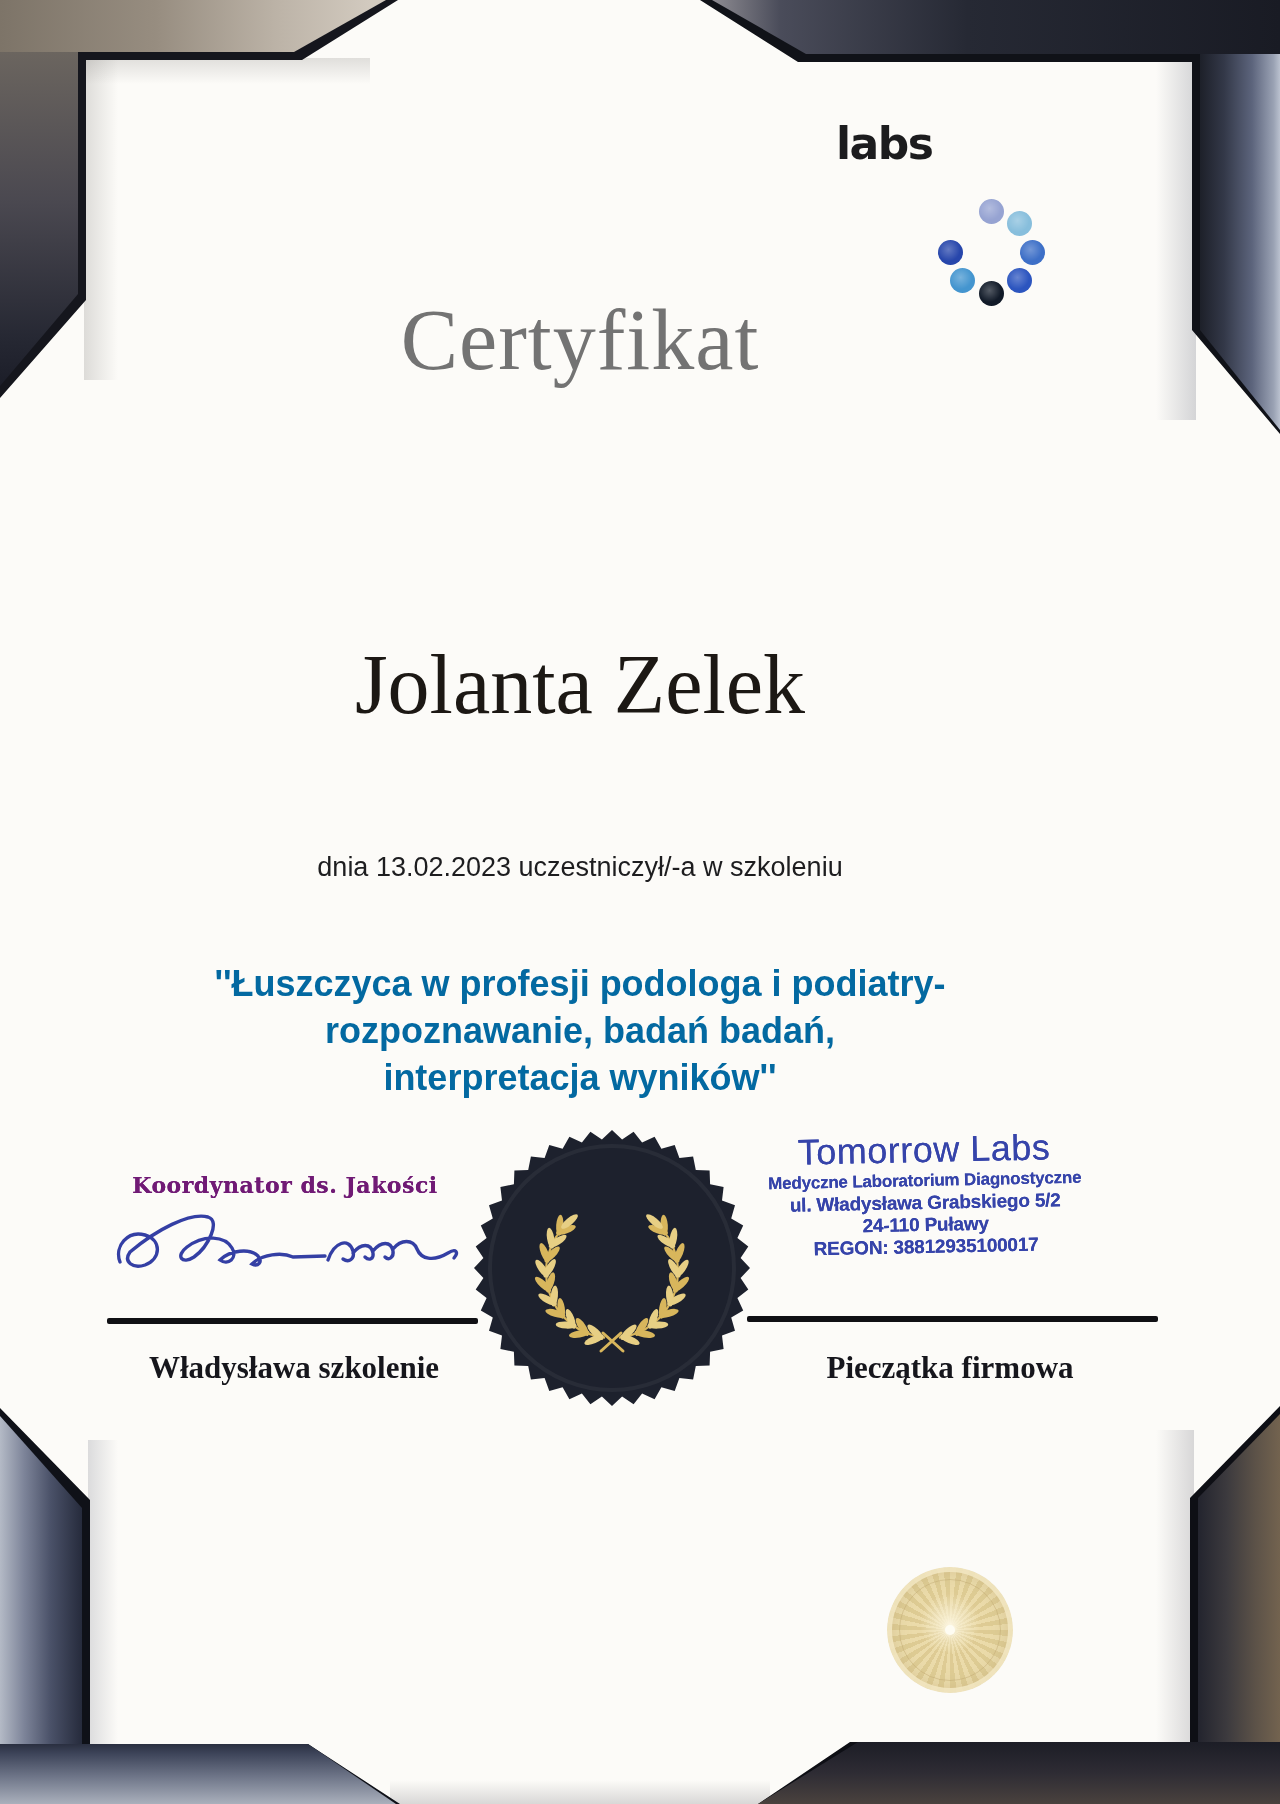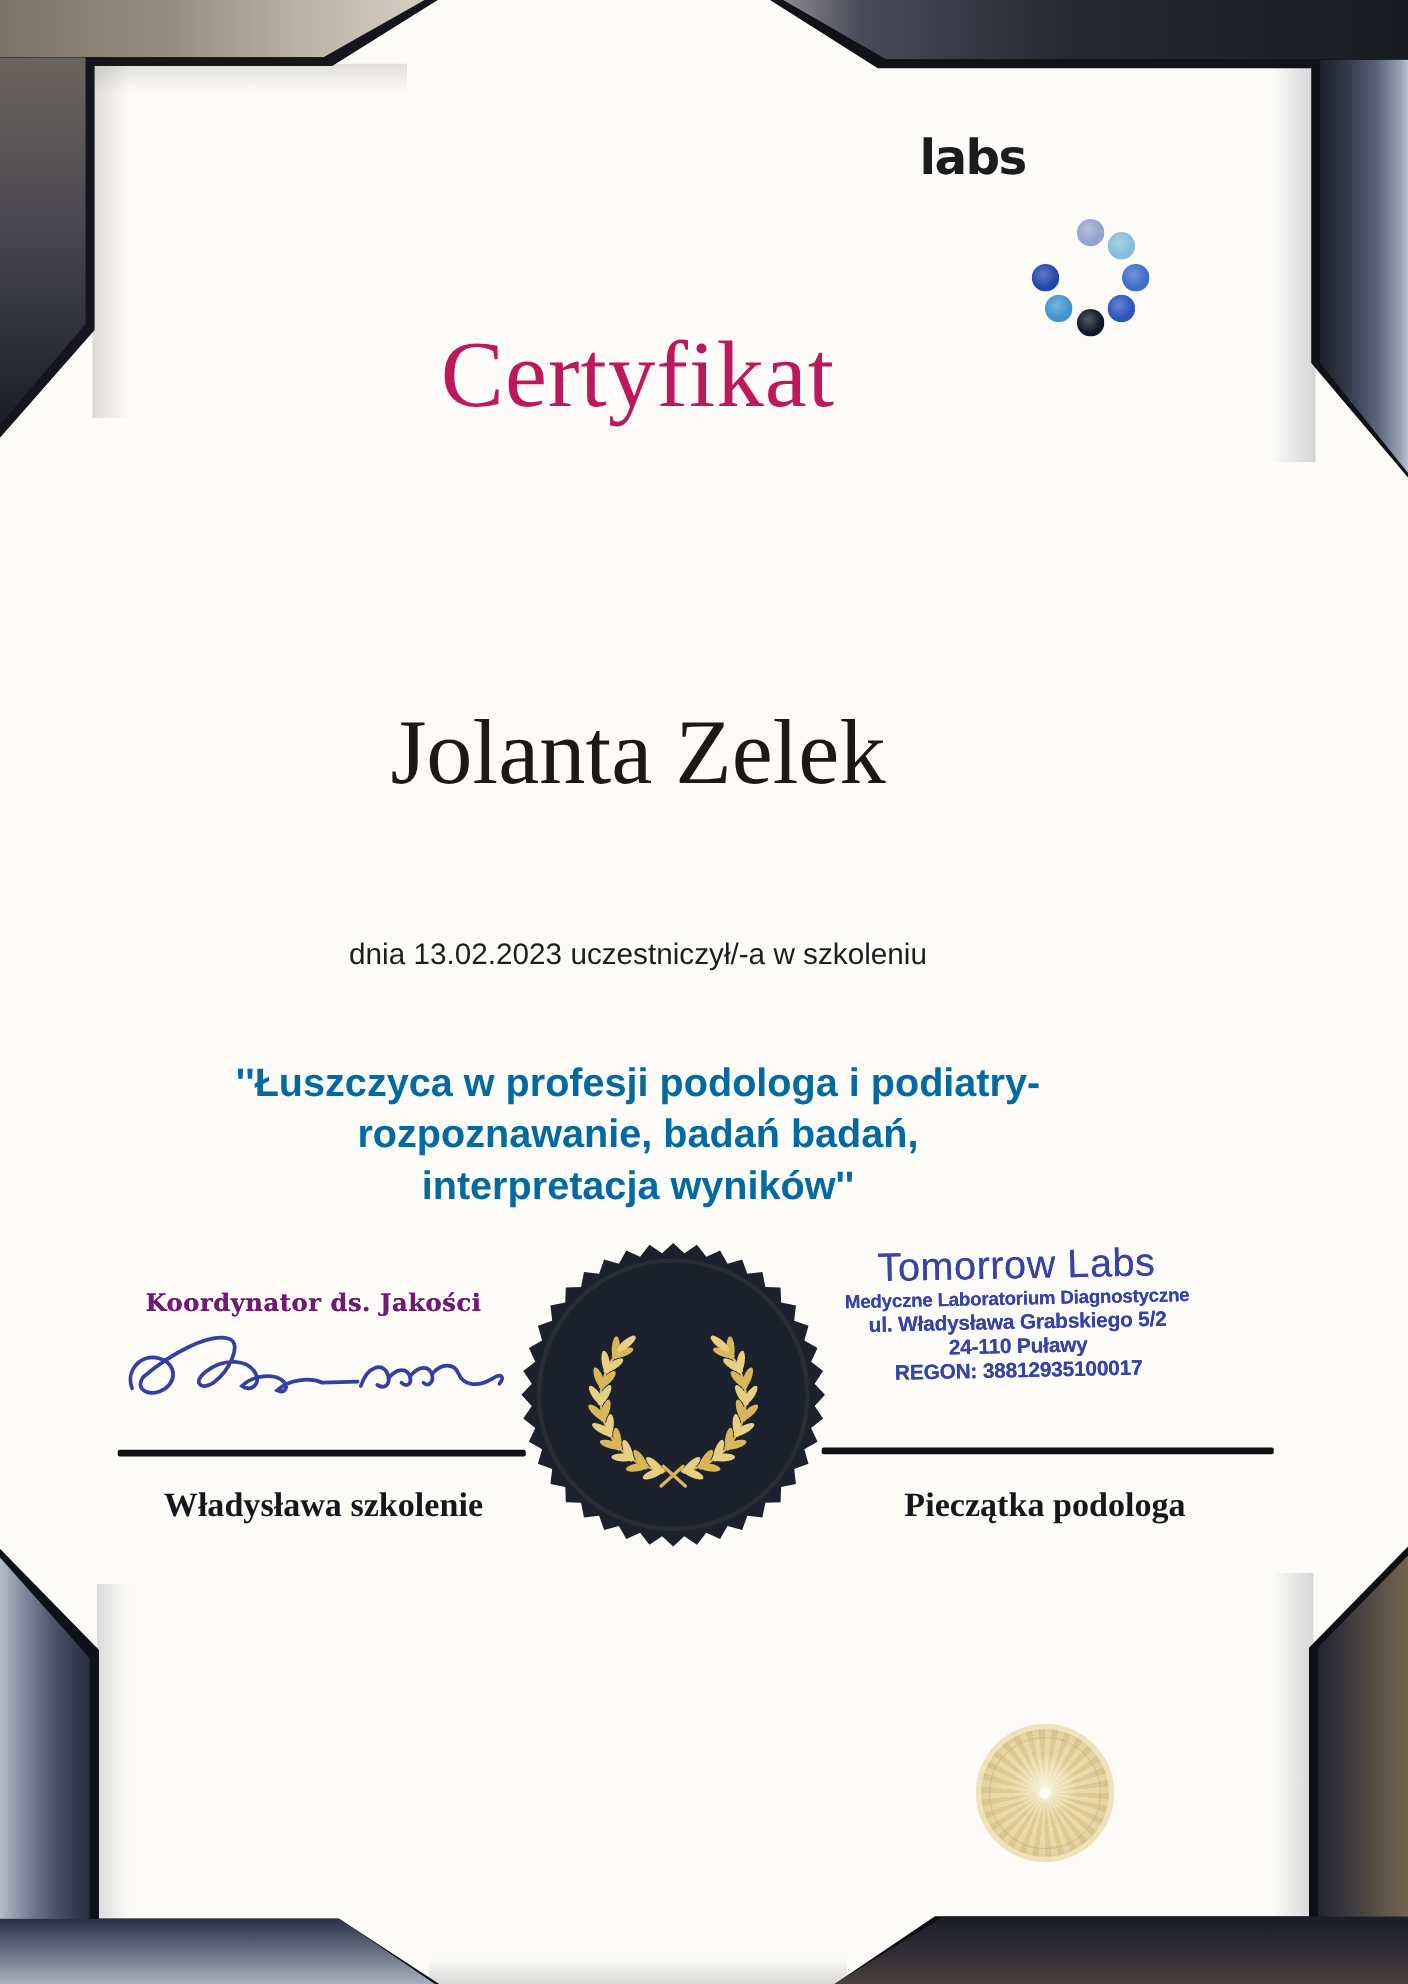--- a/index.html
+++ b/index.html
@@ -45,21 +45,21 @@
   .sh-bl-v{left:88px;top:1440px;width:30px;height:340px;background:linear-gradient(to right,rgba(70,75,95,.18),rgba(70,75,95,0));}
   .sh-br-v{left:1156px;top:1430px;width:38px;height:350px;background:linear-gradient(to left,rgba(70,70,85,.2),rgba(70,70,85,0));}
   .sh-bot{left:390px;top:1780px;width:380px;height:24px;background:linear-gradient(to top,rgba(90,90,95,.22),rgba(90,90,95,0));}
 
   
   .logo-word{position:absolute;left:836px;top:118px;color:#1c1c1e;
     font-family:"DejaVu Sans",sans-serif;font-weight:bold;font-size:44px;line-height:52px;letter-spacing:-1.5px;}
   .logo-dot{position:absolute;width:25px;height:25px;border-radius:50%;}
 
   
-  .ctext{position:absolute;left:0;width:1160px;text-align:center;color:#be185d;}
+  .ctext{position:absolute;left:0;width:1160px;text-align:center;color:#737373;}
   .cert-title{top:290px;font-family:"Liberation Serif",serif;font-size:86px;letter-spacing:1px;}
   .statement{top:564px;font-family:"Liberation Sans",sans-serif;font-size:29px;letter-spacing:2.5px;color:#27272b;}
   .recipient{top:636px;font-family:"Liberation Serif",serif;font-size:84px;color:#1c1814;}
   .dateline{top:852px;font-family:"Liberation Sans",sans-serif;font-size:27px;color:#1d1d1f;}
   .course{top:960px;font-family:"Liberation Sans",sans-serif;font-weight:bold;font-size:36px;line-height:47px;color:#0369a1;}
 
   
   .coord-label{position:absolute;left:130px;top:1172px;width:310px;text-align:center;
     font-family:"DejaVu Serif",serif;font-weight:bold;font-size:22px;letter-spacing:.5px;text-shadow:0 0 .6px currentColor;}
   .sig-svg{position:absolute;left:112px;top:1196px;}
@@ -120,21 +120,21 @@
     <div class="cs-name">Tomorrow Labs</div>
     <div class="cs-line">Medyczne Laboratorium Diagnostyczne</div>
     <div class="cs-line big">ul. Władysława Grabskiego 5/2</div>
     <div class="cs-line big">24-110 Puławy</div>
     <div class="cs-line big">REGON: 38812935100017</div>
   </div>
 
   <div class="rule rule-left"></div>
   <div class="rule rule-right"></div>
   <div class="foot-label fl-left">Władysława szkolenie</div>
-  <div class="foot-label fl-right">Pieczątka podologa</div>
+  <div class="foot-label fl-right">Pieczątka firmowa</div>
 
   <svg class="badge-svg" id="badge-svg" width="280" height="280" viewBox="0 0 280 280">
       <polygon points="278.0,140.0 268.6,150.1 276.3,161.6 265.4,170.1 271.2,182.6 259.2,189.4 263.0,202.7 250.0,207.4 251.6,221.1 238.1,223.8 237.6,237.6 223.8,238.1 221.1,251.6 207.4,250.0 202.7,263.0 189.4,259.2 182.6,271.2 170.1,265.4 161.6,276.3 150.1,268.6 140.0,278.0 129.9,268.6 118.4,276.3 109.9,265.4 97.4,271.2 90.6,259.2 77.3,263.0 72.6,250.0 58.9,251.6 56.2,238.1 42.4,237.6 41.9,223.8 28.4,221.1 30.0,207.4 17.0,202.7 20.8,189.4 8.8,182.6 14.6,170.1 3.7,161.6 11.4,150.1 2.0,140.0 11.4,129.9 3.7,118.4 14.6,109.9 8.8,97.4 20.8,90.6 17.0,77.3 30.0,72.6 28.4,58.9 41.9,56.2 42.4,42.4 56.2,41.9 58.9,28.4 72.6,30.0 77.3,17.0 90.6,20.8 97.4,8.8 109.9,14.6 118.4,3.7 129.9,11.4 140.0,2.0 150.1,11.4 161.6,3.7 170.1,14.6 182.6,8.8 189.4,20.8 202.7,17.0 207.4,30.0 221.1,28.4 223.8,41.9 237.6,42.4 238.1,56.2 251.6,58.9 250.0,72.6 263.0,77.3 259.2,90.6 271.2,97.4 265.4,109.9 276.3,118.4 268.6,129.9" fill="#1d212d"></polygon>
       <circle cx="140" cy="140" r="122" fill="none" stroke="rgba(255,255,255,0.05)" stroke-width="4"></circle>
       <path d="M 133.10112142433488 209.63844509430606 A 66 66 0 0 1 95.83737998031535 94.952441518492" fill="none" stroke="#d8b65c" stroke-width="2.2"></path>
       <ellipse cx="122.09568629981553" cy="211.73242959823065" rx="10.5" ry="3.6" fill="#e7cf84" transform="rotate(157 122.09568629981553 211.73242959823065)"></ellipse>
       <ellipse cx="123.41974436264842" cy="204.22332317836825" rx="10.5" ry="3.6" fill="#e7cf84" transform="rotate(223 123.41974436264842 204.22332317836825)"></ellipse>
       <ellipse cx="107.3180912486225" cy="205.96885757152955" rx="10.5" ry="3.6" fill="#d8b65c" transform="rotate(170 107.3180912486225 205.96885757152955)"></ellipse>
       <ellipse cx="110.29739519541272" cy="198.95005731997577" rx="10.5" ry="3.6" fill="#d8b65c" transform="rotate(236 110.29739519541272 198.95005731997577)"></ellipse>
       <ellipse cx="94.21576660541476" cy="197.02876993504591" rx="10.5" ry="3.6" fill="#e7cf84" transform="rotate(183 94.21576660541476 197.02876993504591)"></ellipse>

